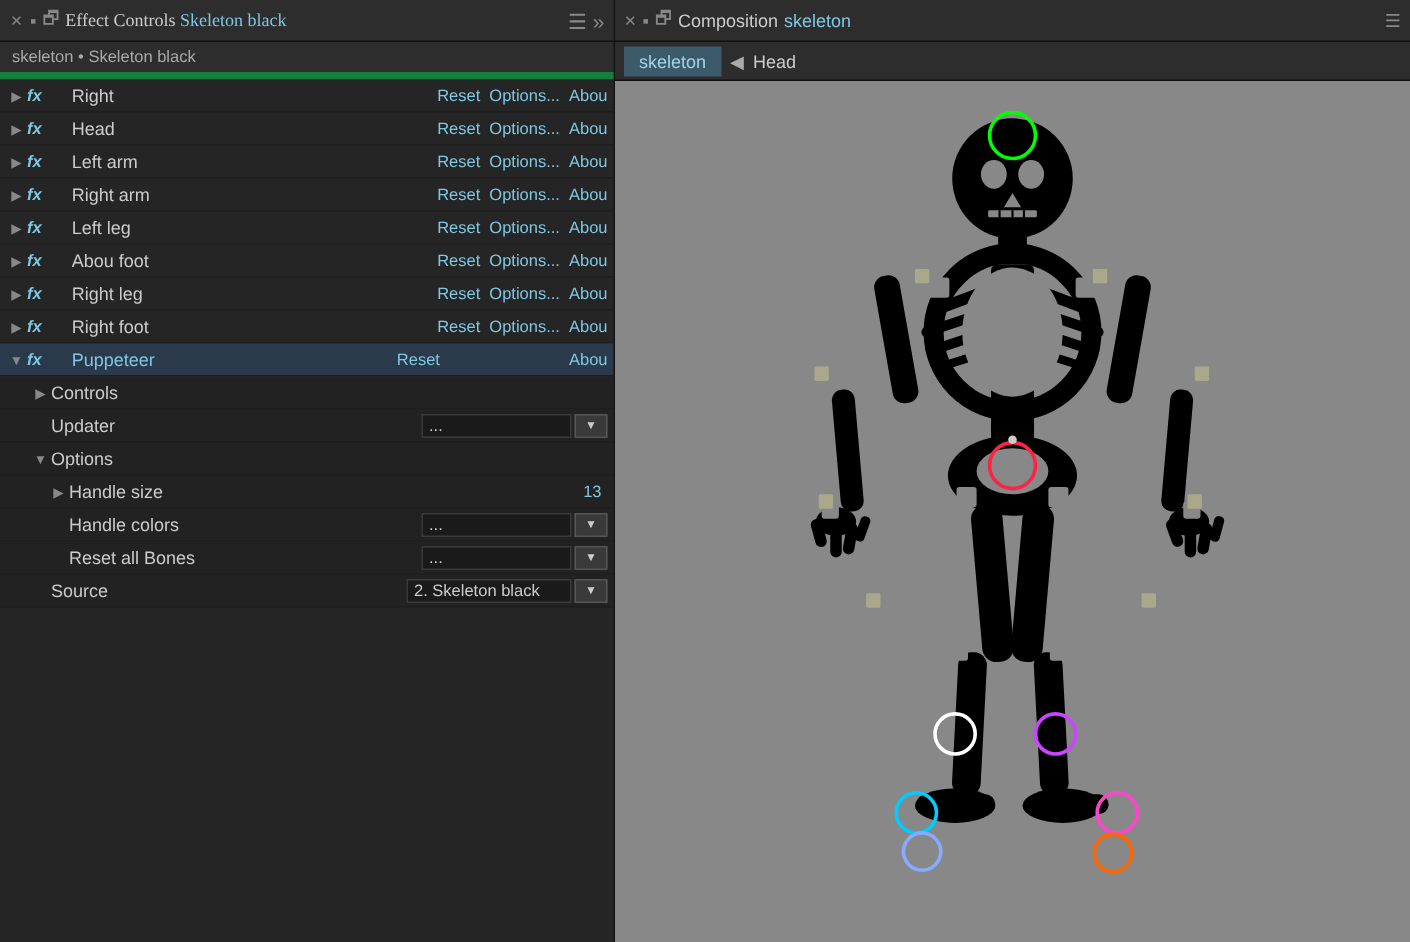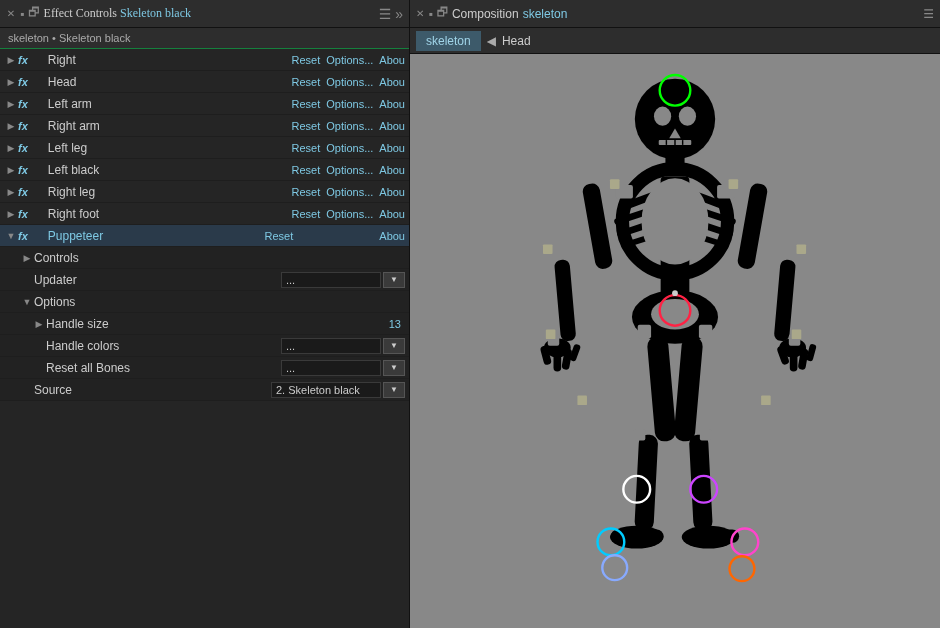--- a/index.html
+++ b/index.html
@@ -80,21 +80,21 @@
       cursor: pointer;
       font-size: 14px;
     }
 
     
     .layer-label {
       background: #2d2d2d;
       padding: 4px 8px;
       font-size: 11px;
       color: #aaa;
-      border-bottom: 1px solid #15803d;
+      border-bottom: 5px solid #15803d;
       flex-shrink: 0;
     }
 
     
     .effects-list {
       flex: 1;
       overflow-y: auto;
       background: #252525;
     }
 
@@ -379,21 +379,21 @@
         <span class="fx-badge">fx</span>
         <span class="effect-name">Left leg</span>
         <span class="effect-reset">Reset</span>
         <span class="effect-options">Options...</span>
         <span class="effect-about">Abou</span>
       </div>
 
       <div class="effect-row">
         <span class="expand-arrow">▶</span>
         <span class="fx-badge">fx</span>
-        <span class="effect-name">Left black</span>
+        <span class="effect-name">Abou foot</span>
         <span class="effect-reset">Reset</span>
         <span class="effect-options">Options...</span>
         <span class="effect-about">Abou</span>
       </div>
 
       <div class="effect-row">
         <span class="expand-arrow">▶</span>
         <span class="fx-badge">fx</span>
         <span class="effect-name">Right leg</span>
         <span class="effect-reset">Reset</span>

